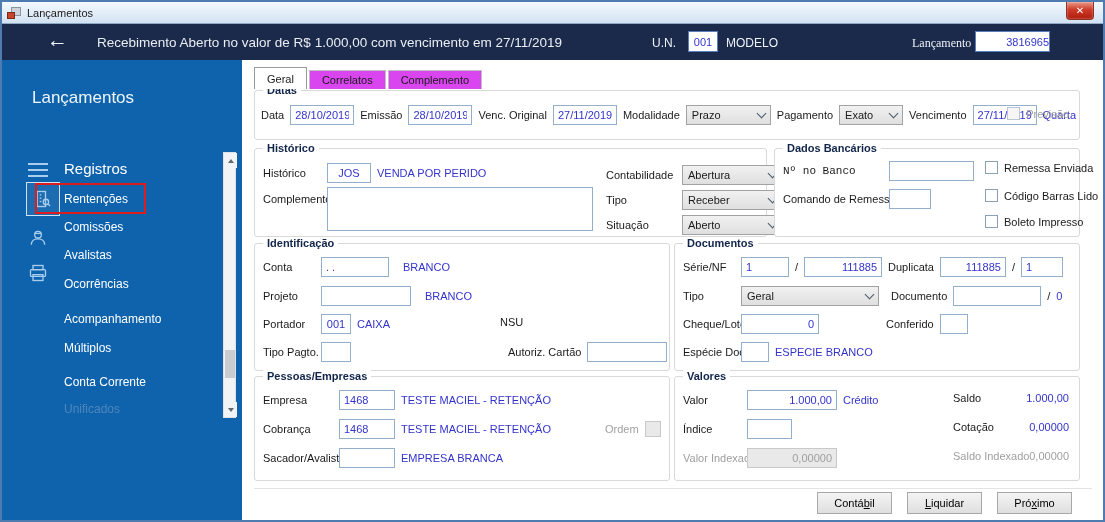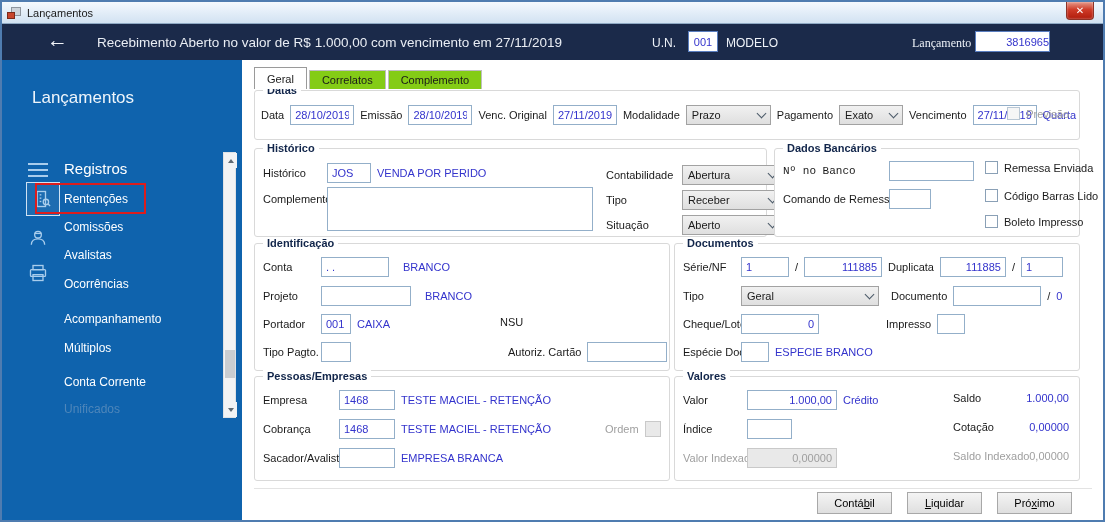--- a/index.html
+++ b/index.html
@@ -54,37 +54,37 @@
   .sb { position:absolute; left:221px; top:92px; width:13px; height:266px; background:#f2f3f4; border:1px solid #dfe2e5; }
   .sb-btn { position:absolute; left:0; width:13px; height:15px; background:#f2f3f4; display:flex; align-items:center; justify-content:center; }
   .tri-up { width:0; height:0; border-left:3px solid transparent; border-right:3px solid transparent; border-bottom:4px solid #5f6a73; }
   .tri-down { width:0; height:0; border-left:3px solid transparent; border-right:3px solid transparent; border-top:4px solid #5f6a73; }
   .sb-thumb { position:absolute; left:1px; top:197px; width:10px; height:28px; background:#c9cdd1; }
   
   #content { position:absolute; left:240px; top:58px; width:863px; height:460px; background:#fff;border-radius:19px; }
   
   .tabs { position:absolute; left:12px; top:7px; display:flex; align-items:flex-end; }
   .tab {
-    font-size:11px; color:#1a1a1a; padding:3px 12px 4px 12px; background:#84cc16;
+    font-size:11px; color:#1a1a1a; padding:3px 12px 4px 12px; background:#d946ef;
     border:1px solid #bfbfbf; border-bottom:none; margin-right:2px; height:19px;
   }
   .tab.active { background:#fff; height:22px; border-color:#9a9a9a; position:relative; z-index:2; padding-top:5px; }
   
   .grp { position:absolute; border:1px solid #d9d9d9; border-radius:3px; background:#fff; }
   .grp-title { position:absolute; left:8px; top:-7px; background:#fff; padding:0 4px; font-size:11px; font-weight:bold; color:#11254a; }
   .f { position:absolute; display:flex; align-items:center; gap:6px; font-size:11px; color:#1a1a1a; white-space:nowrap; }
   .blue { color:#3333cc; }
   .gray { color:#9f9f9f; }
   input.tb, .tb {
     height:20px; border:1px solid #93afc9; background:#fff; font-size:11px; padding:1px 4px;
     font-family:"Liberation Sans",sans-serif; color:#1a1a1a;
   }
   input.tb.blue { color:#3333cc; }
   input.tb.right { text-align:right; }
-  input.tb.center { text-align:left; }
+  input.tb.center { text-align:center; }
   input.tb.dis { background:#e9e9e9; color:#9f9f9f; border-color:#c9c9c9; }
   textarea.tb { resize:none; font-family:"Liberation Sans",sans-serif; font-size:11px; border:1px solid #93afc9; }
   .combo {
     height:20px; background:linear-gradient(#f1f1f1,#dfdfdf); border:1px solid #a2a2a2;
     display:flex; align-items:center; justify-content:space-between; font-size:11px; color:#1a1a1a; padding:0 5px;
   }
   .chev { width:7px; height:7px; border-right:1.5px solid #4b5a68; border-bottom:1.5px solid #4b5a68; transform:rotate(45deg); margin-top:-3px; }
   .cb { width:13px; height:13px; border:1px solid #8aa0b6; background:#fff; flex:0 0 auto; }
   .cb.dis { border-color:#b9c7d4; background:#f6f6f6; }
   
@@ -332,21 +332,21 @@
         <span style="margin-left:6px;">Documento</span>
         <input class="tb" style="width: 88px;" value="">
         <span>/</span>
         <span class="blue">0</span>
       </div>
       <div class="f" style="left:8px; top:70px;">
         <span style="width:52px;">Cheque/Lote</span>
         <input class="tb blue right" style="width: 78px;" value="0">
       </div>
       <div class="f" style="left:211px; top:70px;">
-        <span>Impresso</span>
+        <span>Conferido</span>
         <input class="tb" style="width: 28px;" value="">
       </div>
       <div class="f" style="left:8px; top:98px;">
         <span style="width:52px;">Espécie Doc.</span>
         <input class="tb" style="width: 28px;" value="">
         <span class="blue">ESPECIE BRANCO</span>
       </div>
     </div>
 
     <div class="grp" style="left:12px; top:316px; width:416px; height:105px;">

